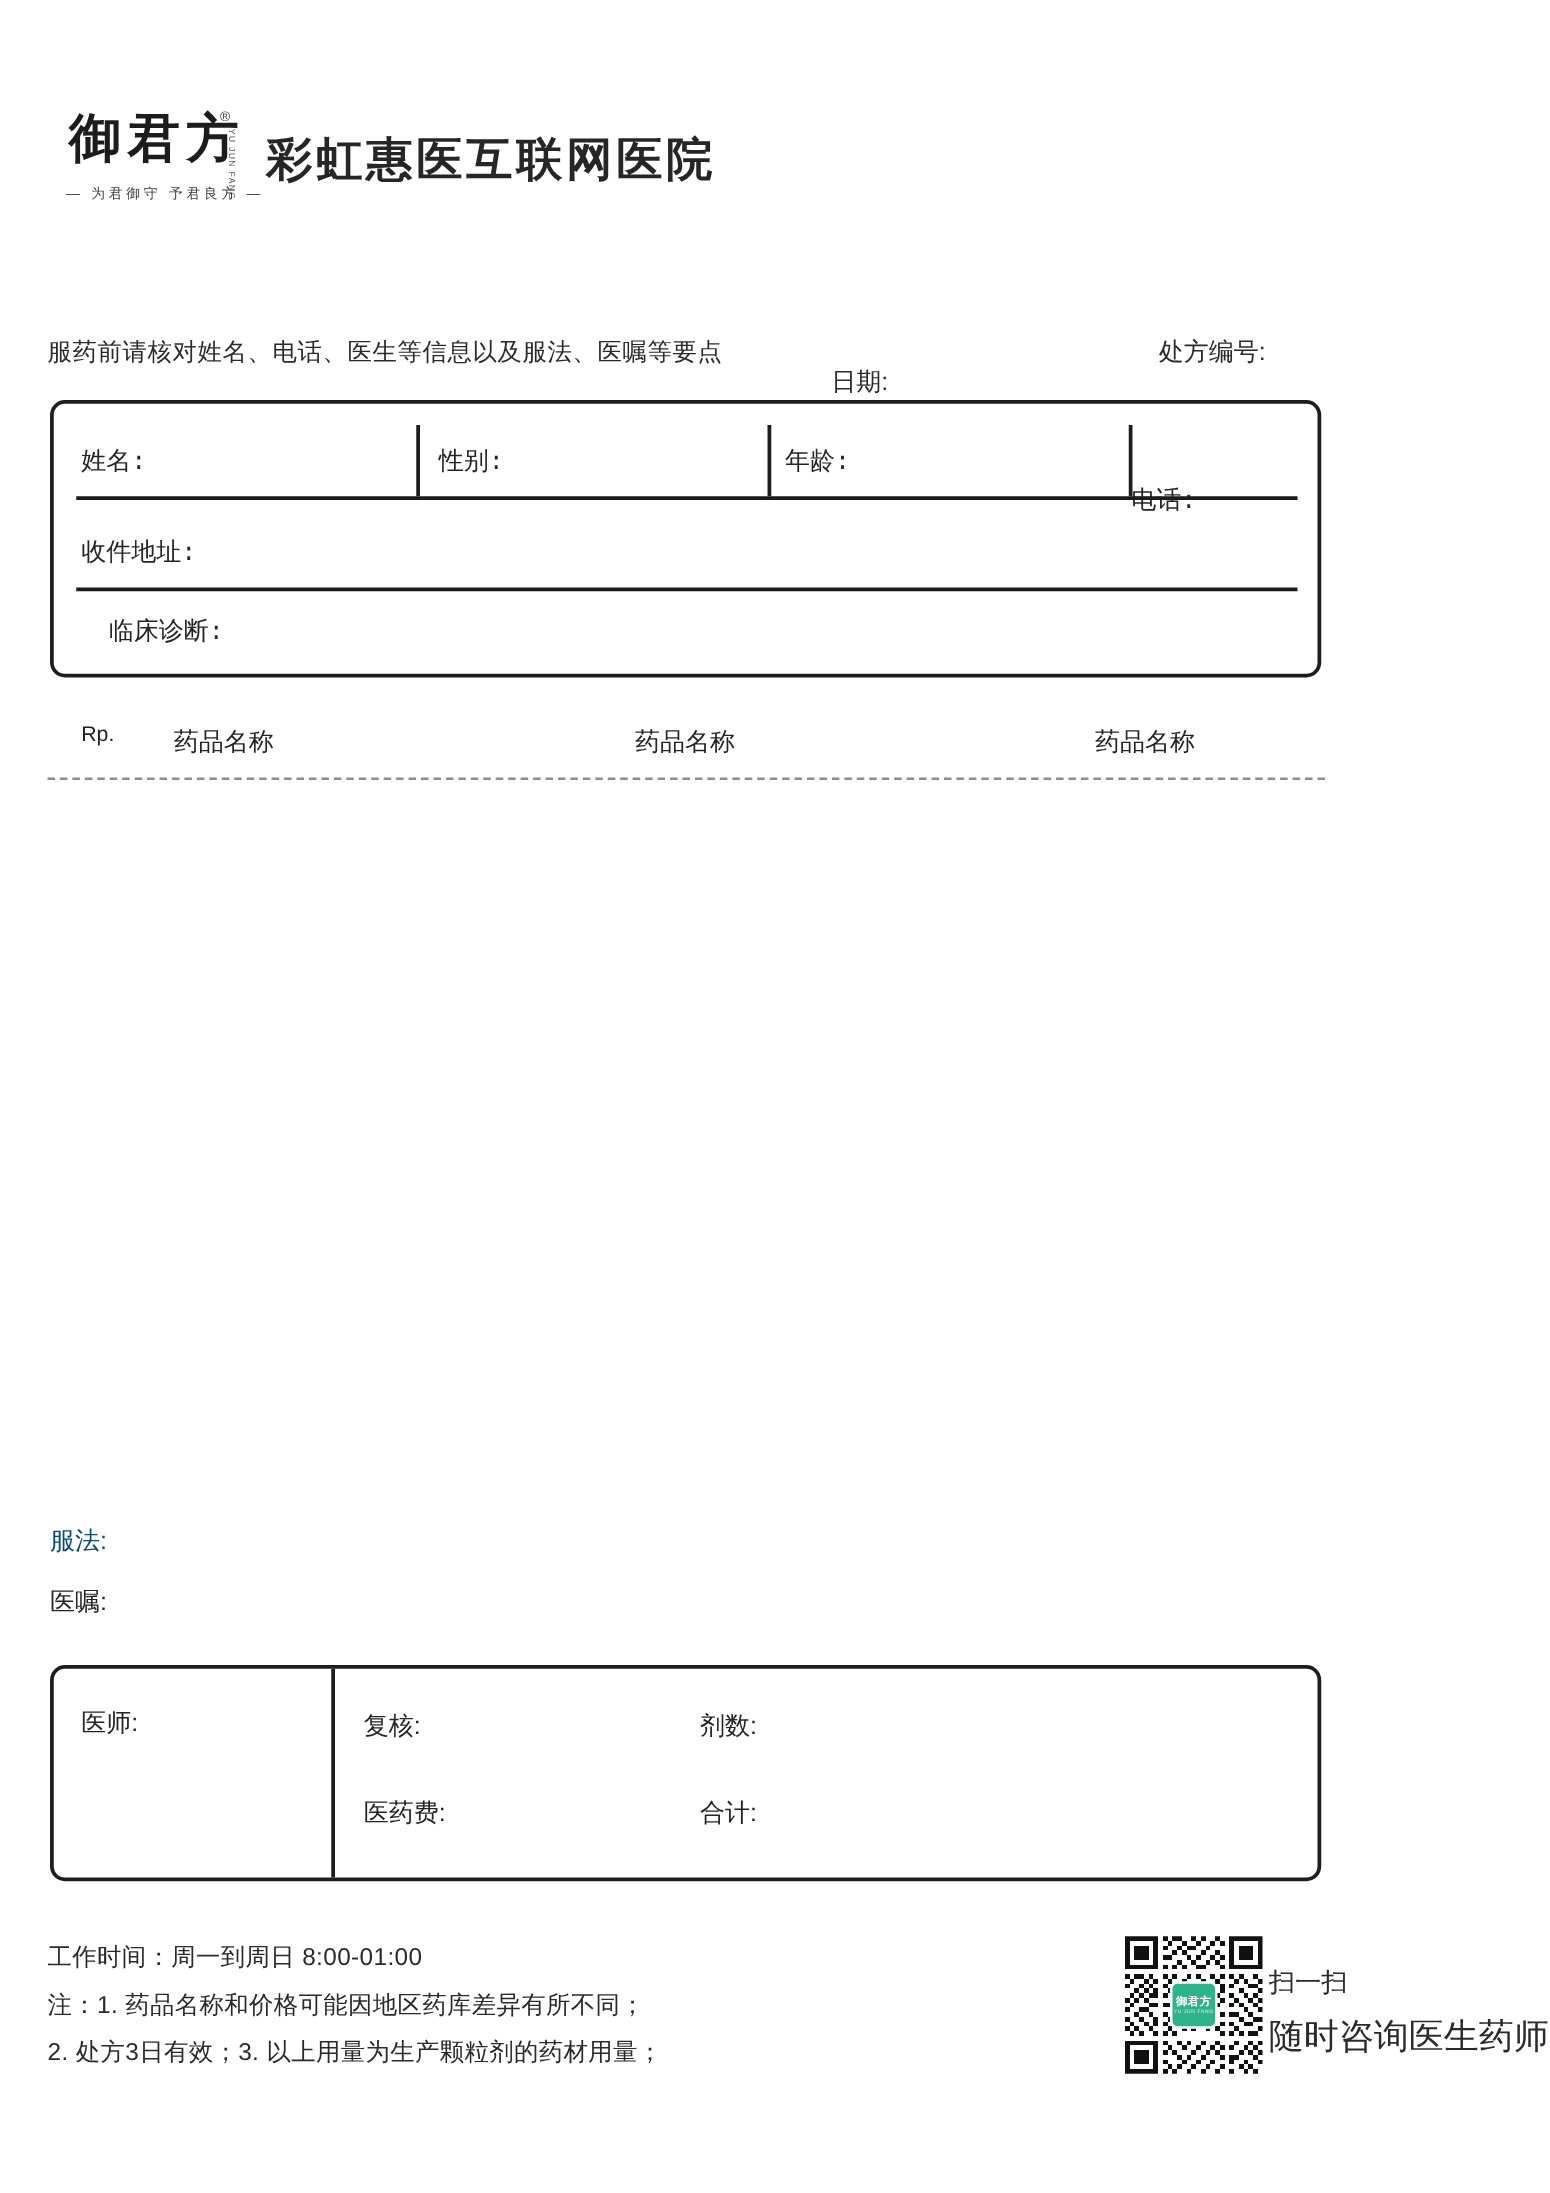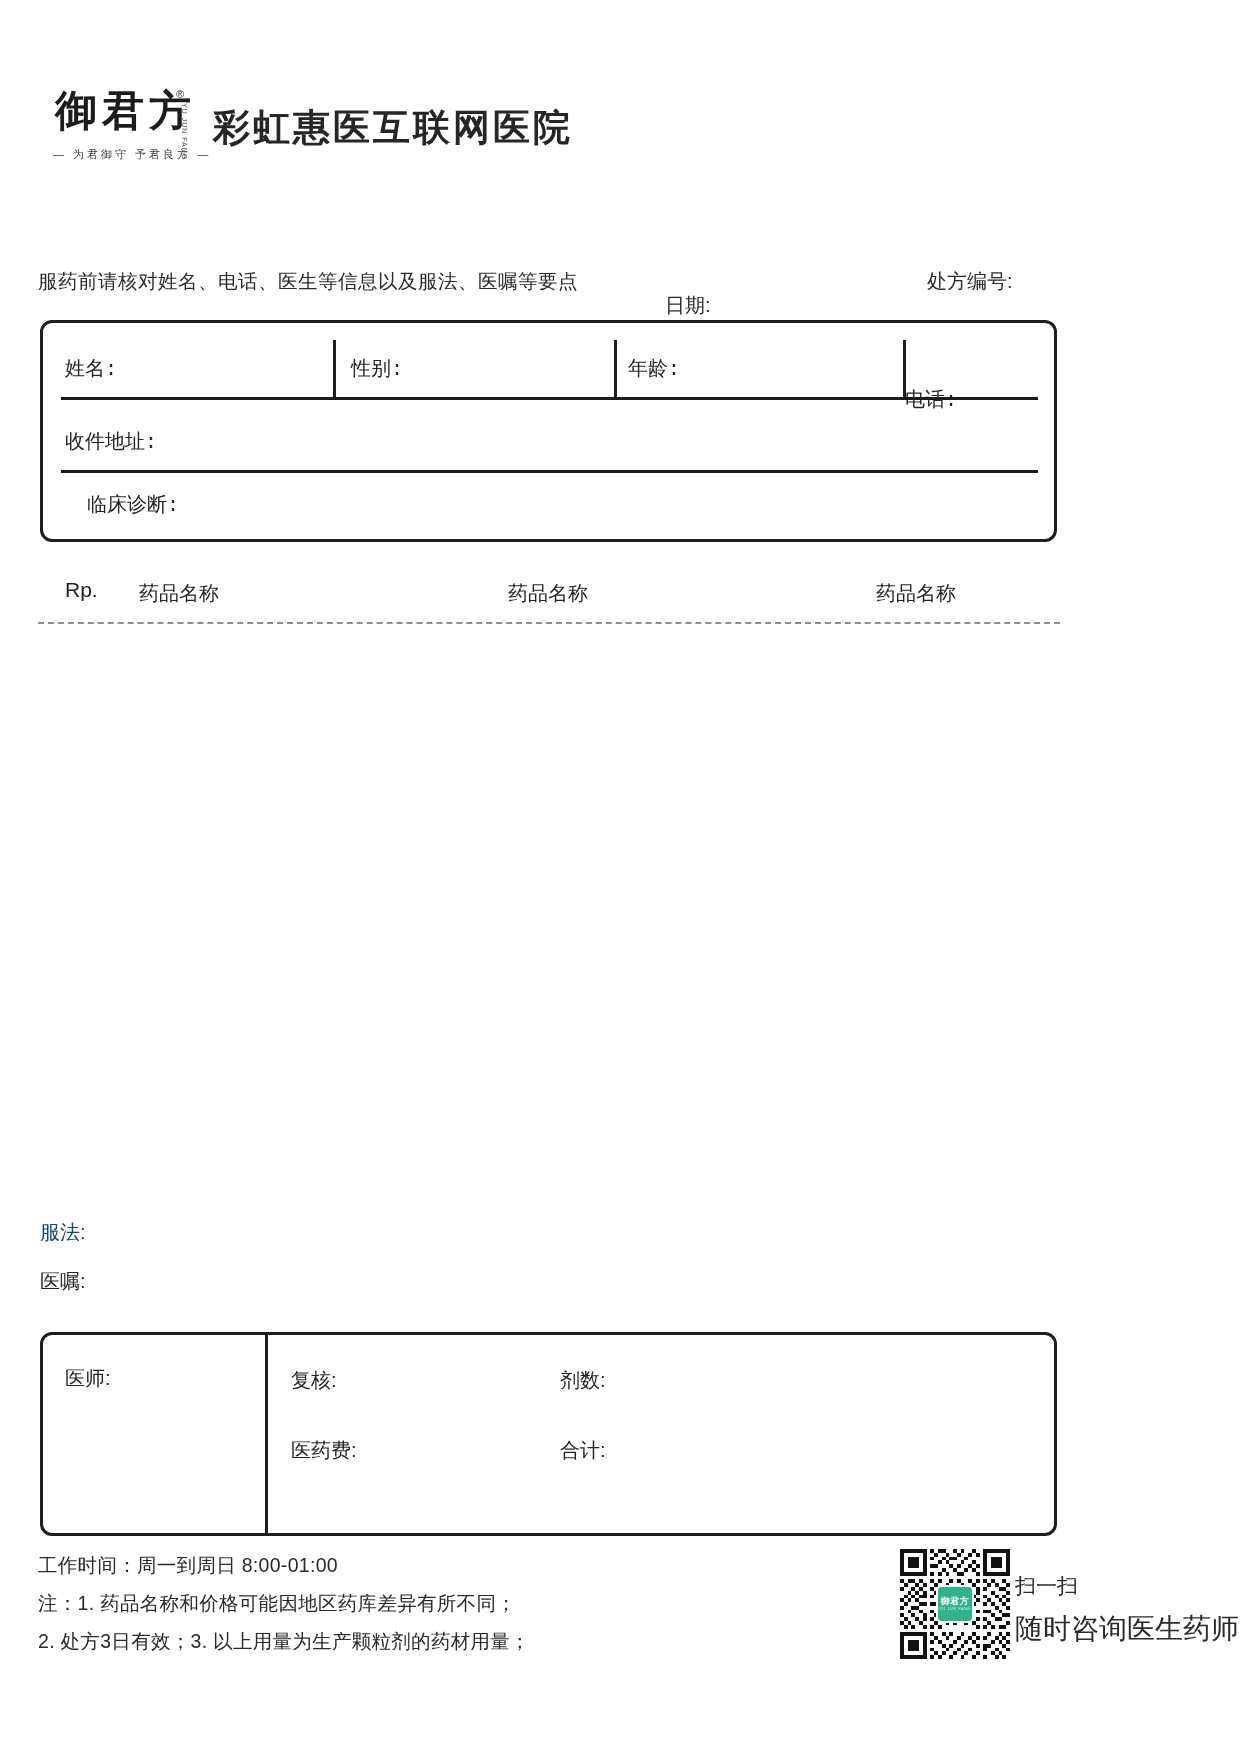--- a/index.html
+++ b/index.html
@@ -33,32 +33,32 @@
   .pb-age    { left:585px; top:32px; }
   .pb-phone  { left:862px; top:32px;margin-top:31px; }
   .vdiv { position:absolute; width:2.5px; background:#1e1e1e; top:17px; height:57px; }
   .vd1 { left:290px; } .vd2 { left:571px; } .vd3 { left:860px; }
   .hline { position:absolute; left:18px; right:16px; height:2.8px; background:#1b1b1b; }
   .hl1 { top:74px; } .hl2 { top:147px; }
   .pb-address   { left:22px; top:105px; }
   .pb-diagnosis { left:22px; top:168px;margin-left:22px; }
 
   
-  .rp-label { left:65px; top:578px; font-size:21px; color:#222; }
+  .rp-label { left:65px; top:578px; font-size:17px; color:#222; }
   .drug-col { top:580px; font-size:20px; color:#242424;text-align:center; }
   .dc1 { left:139px; } .dc2 { left:508px; } .dc3 { left:876px; }
   .dashed-sep { left:38px; top:622px; width:1022px; height:0;
     border-top:2.6px dashed #8d8d8d; }
 
   
   .usage-label  { left:40px; top:1219px; font-size:20px; color:#0c4a6e; }
   .advice-label { left:40px; top:1268px; font-size:20px; color:#242424; }
 
   
-  .sign-box { left:40px; top:1332px; width:1017px; height:204px;
+  .sign-box { left:40px; top:1332px; width:1017px; height:173px;
     border:3px solid #1e1e1e; border-radius:12px; background:#fff; }
   .sb-vdiv { position:absolute; left:222px; top:0; bottom:0; width:2.5px; background:#1e1e1e; }
   .sb-label { position:absolute; font-size:20px; color:#242424; }
   .sb-physician { left:22px;  top:30px; }
   .sb-review    { left:248px; top:32px; }
   .sb-doses     { left:517px; top:32px; }
   .sb-fee       { left:248px; top:102px; }
   .sb-total     { left:517px; top:102px; }
 
   

